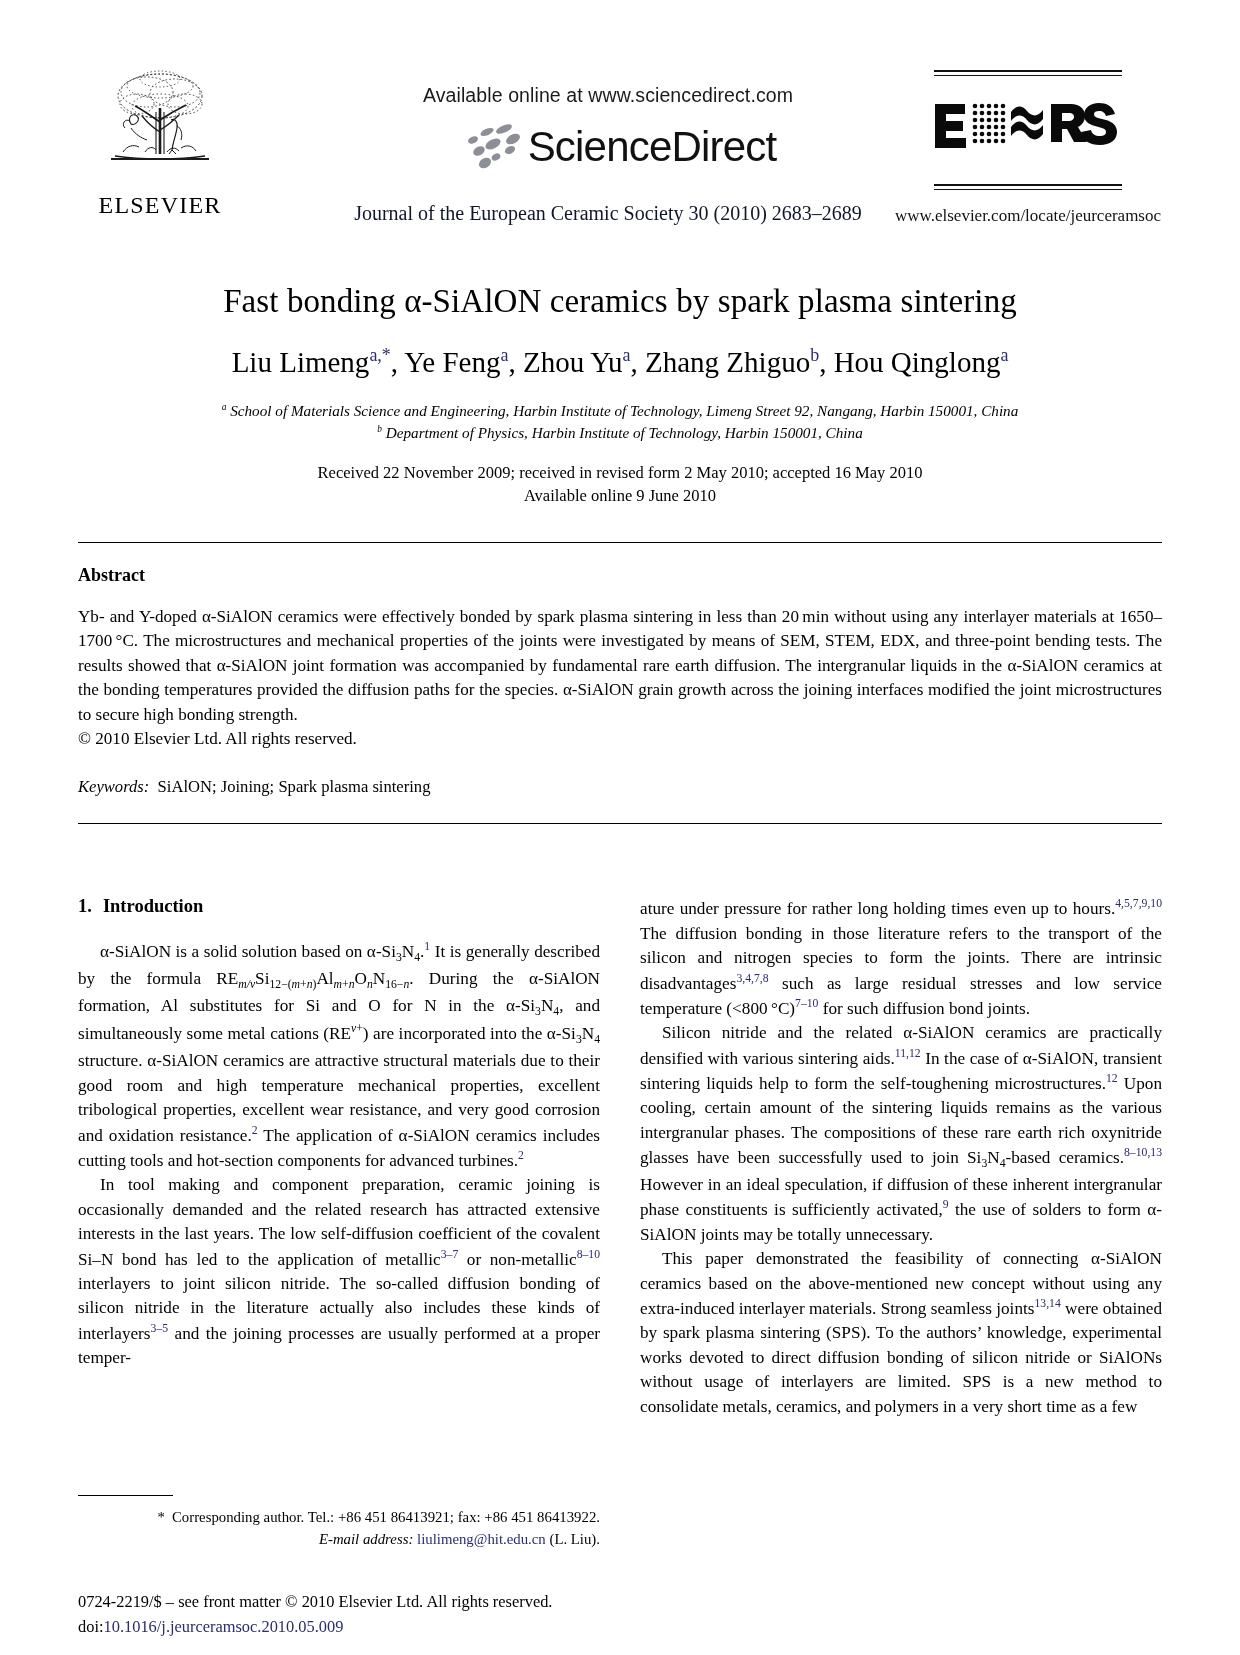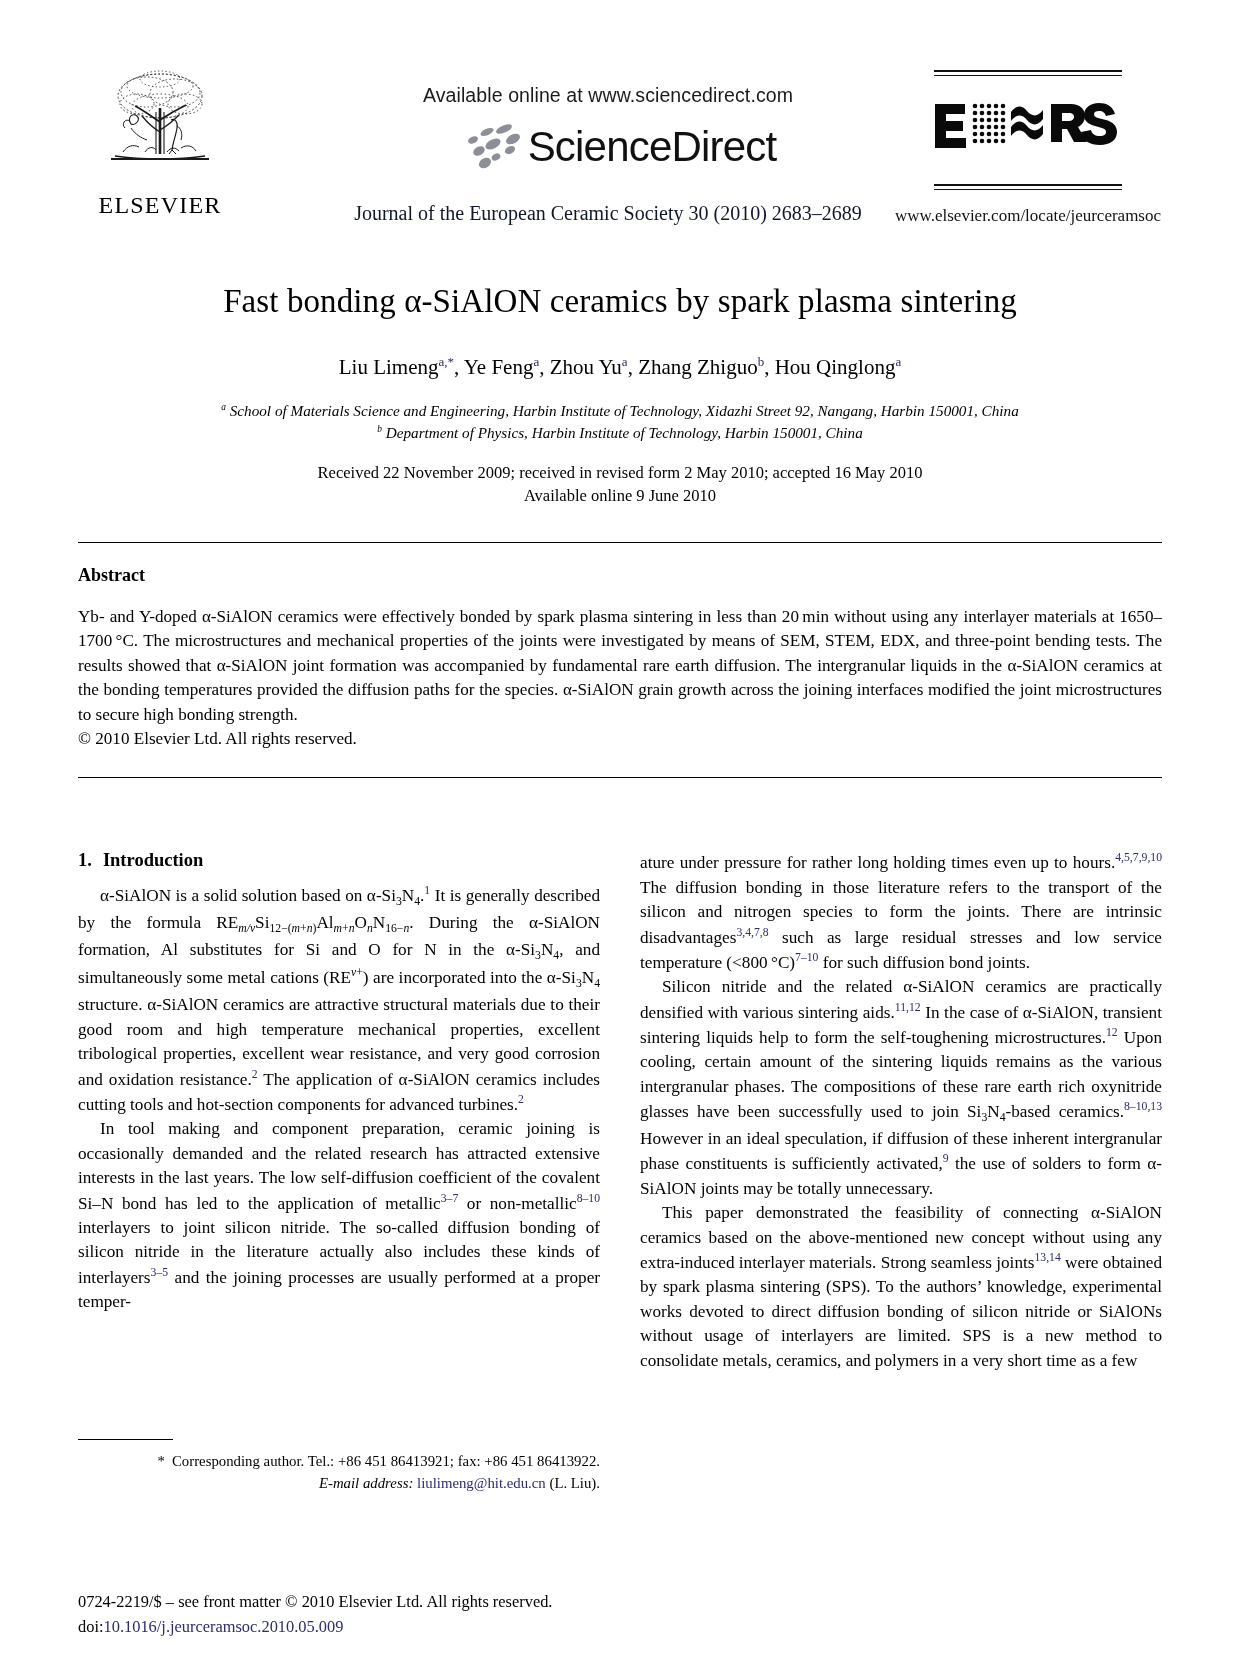--- a/index.html
+++ b/index.html
@@ -114,22 +114,22 @@
 
   
   .title-block { text-align: center; margin-top: 42px; }
   .paper-title {
     font-size: 33px;
     font-weight: 400;
     letter-spacing: 0.1px;
     line-height: 1.2;
   }
   .authors {
-    margin-top: 32px;
-    font-size: 21px;
+    margin-top: 22px;
+    font-size: 29px;
     line-height: 1.25;
   }
   .authors sup, .affil sup { font-size: 0.62em; }
   .sup-blue { color: #2b2b6e; }
   .affil {
     font-style: italic;
     font-size: 15.2px;
     line-height: 1.45;
     margin-top: 20px;
   }
@@ -171,21 +171,21 @@
     display: flex;
     gap: 40px;
   }
   .col {
     width: 522px;
     position: relative;
   }
   .section-head {
     font-weight: bold;
     font-size: 18.5px;
-    margin-bottom: 12px;
+    margin-bottom: 22px;
   }
   .section-head .num { margin-right: 11px; }
   .body-text {
     font-size: 17.2px;
     line-height: 1.425;
     text-align: justify;
     hyphens: none;
   }
   .body-text p { margin: 0; text-indent: 22px; }
   .body-text p.noindent { text-indent: 0; }
@@ -360,34 +360,37 @@
   <div class="title-block">
     <div class="paper-title">Fast bonding α-SiAlON ceramics by spark plasma sintering</div>
     <div class="authors">
       <span><span>Liu Limeng</span><sup class="sup-blue">a,*</sup></span>,
       <span><span>Ye Feng</span><sup class="sup-blue">a</sup></span>,
       <span><span>Zhou Yu</span><sup class="sup-blue">a</sup></span>,
       <span><span>Zhang Zhiguo</span><sup class="sup-blue">b</sup></span>,
       <span><span>Hou Qinglong</span><sup class="sup-blue">a</sup></span>
     </div>
     <div class="affil">
-      <span><sup>a</sup> <span>School of Materials Science and Engineering, Harbin Institute of Technology, Xidazhi Street 92, Nangang, Harbin 150001, China</span></span>
+      <span><sup>a</sup> <span>School of Materials Science and Engineering, Harbin Institute of Technology, Limeng Street 92, Nangang, Harbin 150001, China</span></span>
       <span class="line2"><sup>b</sup> <span>Department of Physics, Harbin Institute of Technology, Harbin 150001, China</span></span>
     </div>
     <div class="dates">
       <div>Received 22 November 2009; received in revised form 2 May 2010; accepted 16 May 2010</div>
       <div>Available online 9 June 2010</div>
     </div>
   </div>
 
   <div class="rule-full"></div>
   <div class="abstract-head">Abstract</div>
   <div class="abstract-body">
     <p>Yb- and Y-doped α-SiAlON ceramics were effectively bonded by spark plasma sintering in less than 20 min without using any interlayer materials at 1650–1700 °C. The microstructures and mechanical properties of the joints were investigated by means of SEM, STEM, EDX, and three-point bending tests. The results showed that α-SiAlON joint formation was accompanied by fundamental rare earth diffusion. The intergranular liquids in the α-SiAlON ceramics at the bonding temperatures provided the diffusion paths for the species. α-SiAlON grain growth across the joining interfaces modified the joint microstructures to secure high bonding strength.</p>
     <p class="copyright-line">© 2010 Elsevier Ltd. All rights reserved.</p>
+  </div>
+  <div class="keywords">
+    <i>Keywords:</i>&nbsp;&nbsp;<span>SiAlON; Joining; Spark plasma sintering</span>
   </div>
   <div class="rule-full bottom"></div>
 
   <div class="columns">
 
     <div class="col" style="padding-bottom:180px;">
       <div class="section-head">
         <span class="num">1.</span><span>Introduction</span>
       </div>
 

